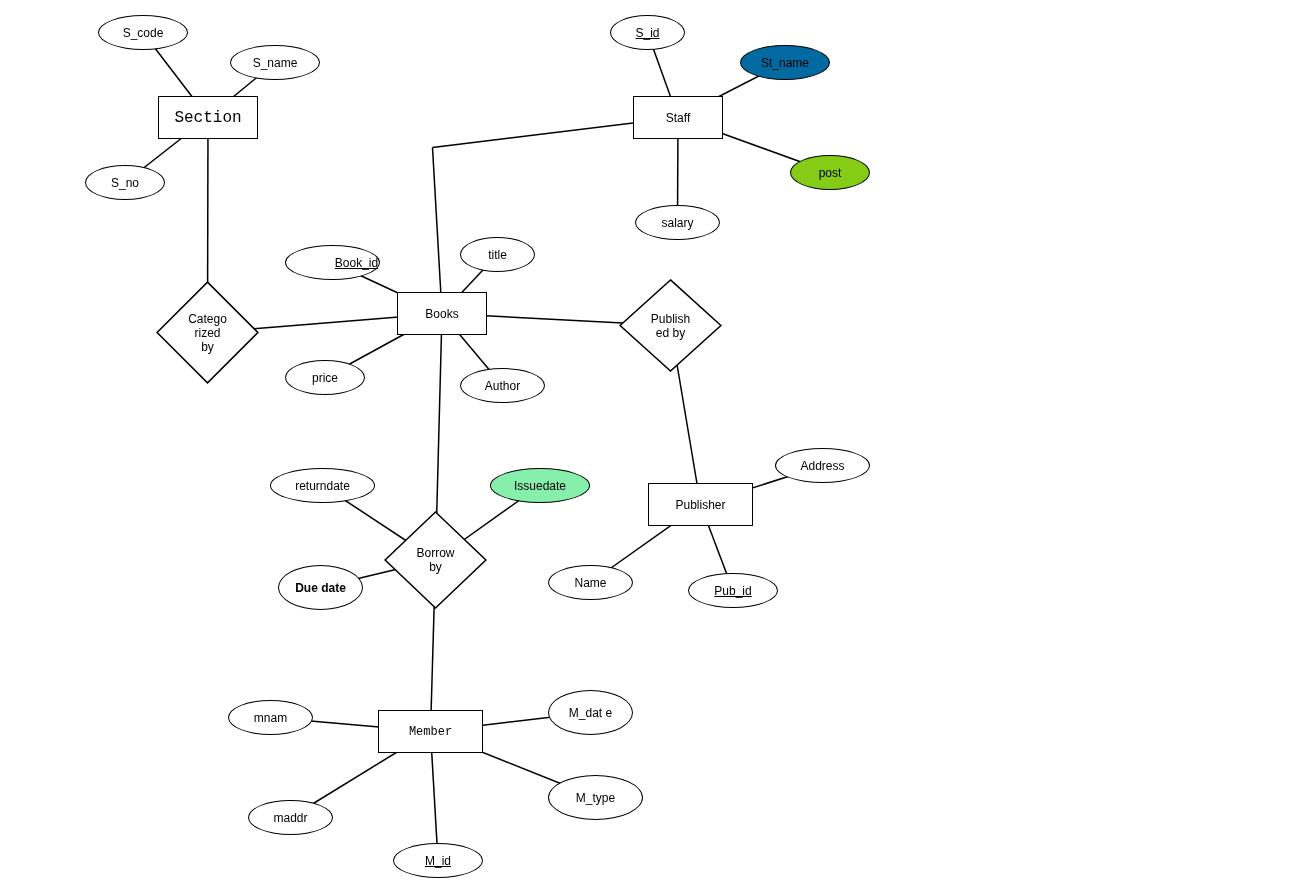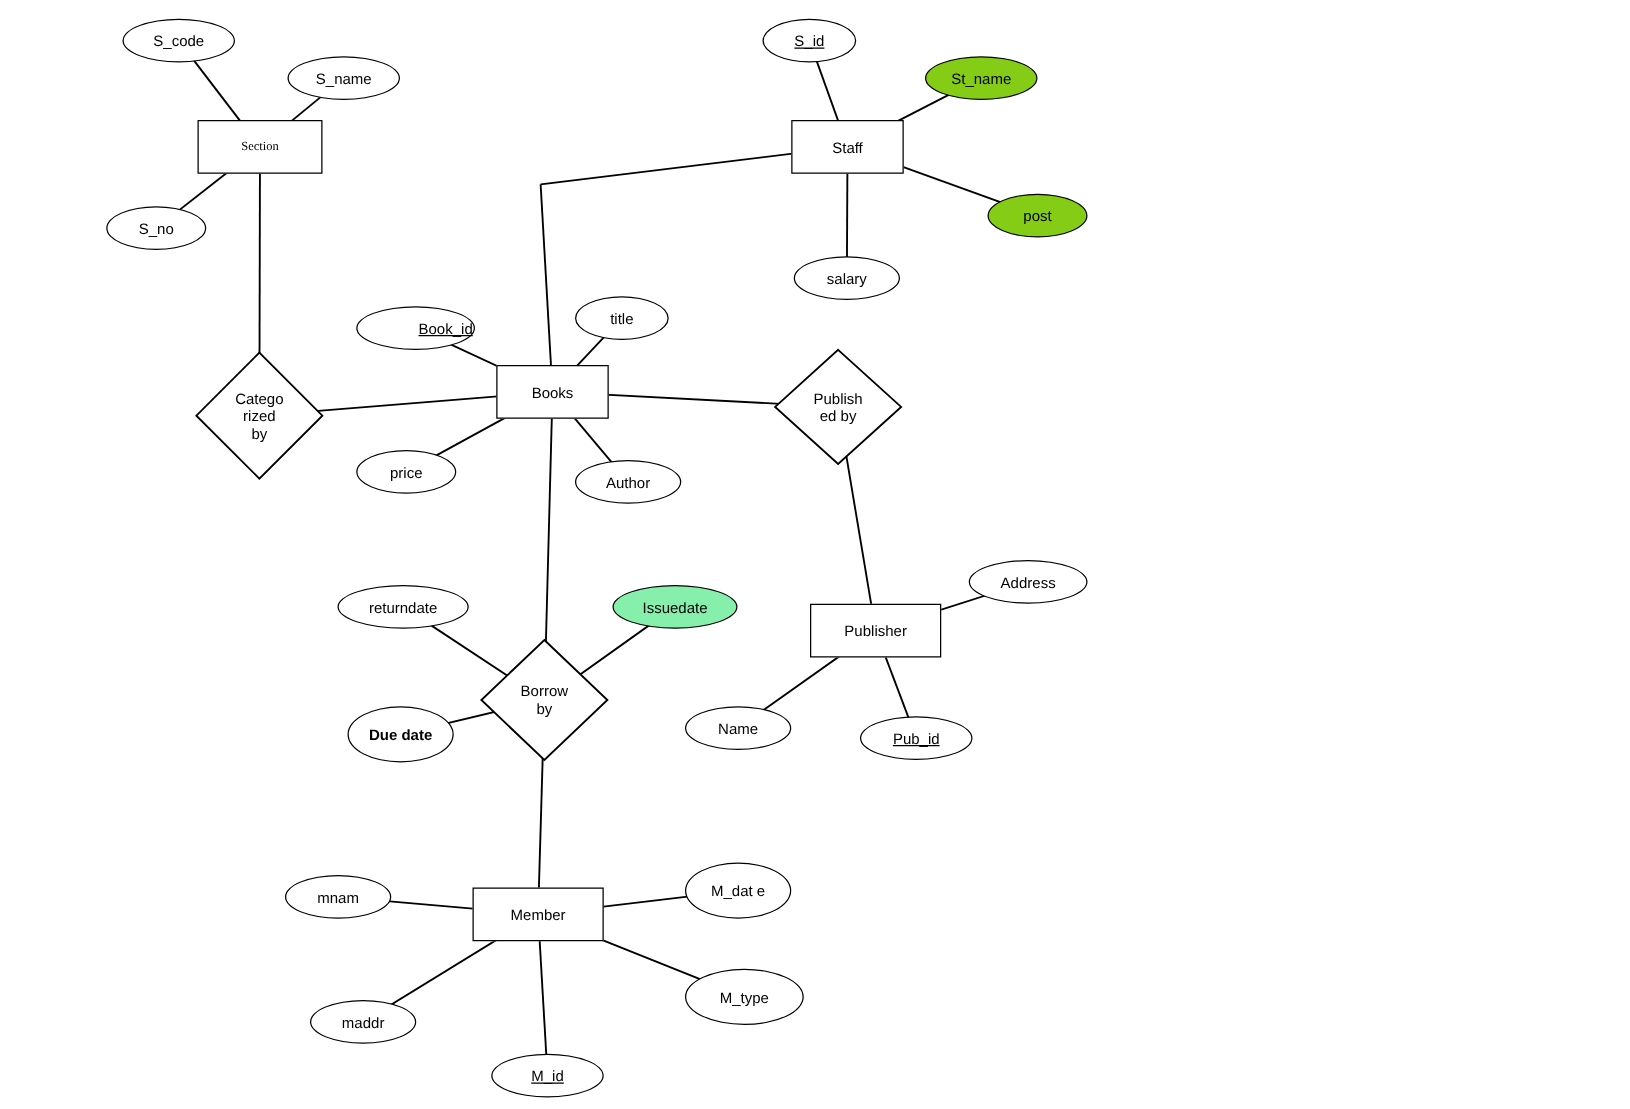--- a/index.html
+++ b/index.html
@@ -47,37 +47,37 @@
       <line x1="435.5" y1="560" x2="322.5" y2="485.5" stroke="#000" stroke-width="1.5"></line>
       <line x1="435.5" y1="560" x2="540" y2="485.5" stroke="#000" stroke-width="1.5"></line>
       <line x1="435.5" y1="560" x2="320.5" y2="587.5" stroke="#000" stroke-width="1.5"></line>
       <line x1="435.5" y1="560" x2="430.5" y2="731.5" stroke="#000" stroke-width="1.5"></line>
       <line x1="430.5" y1="731.5" x2="270.5" y2="717.5" stroke="#000" stroke-width="1.5"></line>
       <line x1="430.5" y1="731.5" x2="590.5" y2="712.5" stroke="#000" stroke-width="1.5"></line>
       <line x1="430.5" y1="731.5" x2="595.5" y2="797.5" stroke="#000" stroke-width="1.5"></line>
       <line x1="430.5" y1="731.5" x2="290.5" y2="817.5" stroke="#000" stroke-width="1.5"></line>
       <line x1="430.5" y1="731.5" x2="438" y2="860.5" stroke="#000" stroke-width="1.5"></line>
     </svg>
-<div style="position: absolute; left: 158px; top: 96px; width: 100px; height: 43px; display: flex; align-items: center; justify-content: center; text-align: center; font-size: 10px; font-family: Liberation Serif, serif; background: rgb(255, 255, 255); border: 1.5px solid rgb(0, 0, 0);">Section</div>
+<div style="position: absolute; left: 158px; top: 96px; width: 100px; height: 43px; display: flex; align-items: center; justify-content: center; text-align: center; font-size: 16px; font-family: Liberation Mono, monospace; background: rgb(255, 255, 255); border: 1.5px solid rgb(0, 0, 0);">Section</div>
     <div style="position: absolute; left: 98px; top: 15px; width: 90px; height: 35px; display: flex; align-items: center; justify-content: center; text-align: center; font-size: 12px; font-family: Arial, sans-serif; background: rgb(255, 255, 255); border: 1.5px solid rgb(0, 0, 0); border-radius: 50%;">S_code</div>
     <div style="position: absolute; left: 230px; top: 45px; width: 90px; height: 35px; display: flex; align-items: center; justify-content: center; text-align: center; font-size: 12px; font-family: Arial, sans-serif; background: rgb(255, 255, 255); border: 1.5px solid rgb(0, 0, 0); border-radius: 50%;">S_name</div>
     <div style="position: absolute; left: 85px; top: 165px; width: 80px; height: 35px; display: flex; align-items: center; justify-content: center; text-align: center; font-size: 12px; font-family: Arial, sans-serif; background: rgb(255, 255, 255); border: 1.5px solid rgb(0, 0, 0); border-radius: 50%;">S_no</div>
     <div style="position: absolute; left: 155px; top: 280px; width: 105px; height: 105px; display: flex; align-items: center; justify-content: center; text-align: center; font-size: 12px; font-family: Arial, sans-serif; background: transparent; border: none;">
       <svg width="105" height="105" style="position: absolute; top: 0px; left: 0px;">
         <polygon points="52.5,2.1000000000000014 102.9,52.5 52.5,102.9 2.1000000000000014,52.5" fill="#fff" stroke="#000" stroke-width="1.5"></polygon>
       </svg>
       <span style="position: relative; z-index: 1; font-size: 12px; text-align: center; white-space: pre-line;">Catego
 rized
 by</span>
     </div>
     <div style="position: absolute; left: 633px; top: 96px; width: 90px; height: 43px; display: flex; align-items: center; justify-content: center; text-align: center; font-size: 12px; font-family: Arial, sans-serif; background: rgb(255, 255, 255); border: 1.5px solid rgb(0, 0, 0);">Staff</div>
     <div style="position: absolute; left: 610px; top: 15px; width: 75px; height: 35px; display: flex; align-items: center; justify-content: center; text-align: center; font-size: 12px; font-family: Arial, sans-serif; background: rgb(255, 255, 255); border: 1.5px solid rgb(0, 0, 0); border-radius: 50%;">
       <span style="text-decoration: underline;">S_id</span>
     </div>
-    <div style="position: absolute; left: 740px; top: 45px; width: 90px; height: 35px; display: flex; align-items: center; justify-content: center; text-align: center; font-size: 12px; font-family: Arial, sans-serif; background: #84cc16; border: 1.5px solid rgb(0, 0, 0); border-radius: 50%;">St_name</div>
+    <div style="position: absolute; left: 740px; top: 45px; width: 90px; height: 35px; display: flex; align-items: center; justify-content: center; text-align: center; font-size: 12px; font-family: Arial, sans-serif; background: #0369a1; border: 1.5px solid rgb(0, 0, 0); border-radius: 50%;">St_name</div>
     <div style="position: absolute; left: 790px; top: 155px; width: 80px; height: 35px; display: flex; align-items: center; justify-content: center; text-align: center; font-size: 12px; font-family: Arial, sans-serif; background: #84cc16; border: 1.5px solid rgb(0, 0, 0); border-radius: 50%;">post</div>
     <div style="position: absolute; left: 635px; top: 205px; width: 85px; height: 35px; display: flex; align-items: center; justify-content: center; text-align: center; font-size: 12px; font-family: Arial, sans-serif; background: rgb(255, 255, 255); border: 1.5px solid rgb(0, 0, 0); border-radius: 50%;">salary</div>
     <div style="position: absolute; left: 397px; top: 292px; width: 90px; height: 43px; display: flex; align-items: center; justify-content: center; text-align: center; font-size: 12px; font-family: Arial, sans-serif; background: rgb(255, 255, 255); border: 1.5px solid rgb(0, 0, 0);">Books</div>
     <div style="position: absolute; left: 285px; top: 245px; width: 95px; height: 35px; display: flex; align-items: center; justify-content: center; text-align: center; font-size: 12px; font-family: Arial, sans-serif; background: rgb(255, 255, 255); border: 1.5px solid rgb(0, 0, 0); border-radius: 50%;">
       <span style="text-decoration: underline; padding-left: 48px;">Book_id</span>
     </div>
     <div style="position: absolute; left: 460px; top: 237px; width: 75px; height: 35px; display: flex; align-items: center; justify-content: center; text-align: center; font-size: 12px; font-family: Arial, sans-serif; background: rgb(255, 255, 255); border: 1.5px solid rgb(0, 0, 0); border-radius: 50%;">title</div>
     <div style="position: absolute; left: 285px; top: 360px; width: 80px; height: 35px; display: flex; align-items: center; justify-content: center; text-align: center; font-size: 12px; font-family: Arial, sans-serif; background: rgb(255, 255, 255); border: 1.5px solid rgb(0, 0, 0); border-radius: 50%;">price</div>
     <div style="position: absolute; left: 460px; top: 368px; width: 85px; height: 35px; display: flex; align-items: center; justify-content: center; text-align: center; font-size: 12px; font-family: Arial, sans-serif; background: rgb(255, 255, 255); border: 1.5px solid rgb(0, 0, 0); border-radius: 50%;">Author</div>
     <div style="position: absolute; left: 618px; top: 278px; width: 105px; height: 95px; display: flex; align-items: center; justify-content: center; text-align: center; font-size: 12px; font-family: Arial, sans-serif; background: transparent; border: none;">
@@ -97,21 +97,21 @@
       <svg width="105" height="100" style="position: absolute; top: 0px; left: 0px;">
         <polygon points="52.5,2 102.9,50 52.5,98 2.1000000000000014,50" fill="#fff" stroke="#000" stroke-width="1.5"></polygon>
       </svg>
       <span style="position: relative; z-index: 1; font-size: 12px; text-align: center; white-space: pre-line;">Borrow
 by</span>
     </div>
     <div style="position: absolute; left: 270px; top: 468px; width: 105px; height: 35px; display: flex; align-items: center; justify-content: center; text-align: center; font-size: 12px; font-family: Arial, sans-serif; background: rgb(255, 255, 255); border: 1.5px solid rgb(0, 0, 0); border-radius: 50%;">returndate</div>
     <div style="position: absolute; left: 490px; top: 468px; width: 100px; height: 35px; display: flex; align-items: center; justify-content: center; text-align: center; font-size: 12px; font-family: Arial, sans-serif; background: #86efac; border: 1.5px solid rgb(0, 0, 0); border-radius: 50%;">Issuedate</div>
     <div style="position: absolute; left: 278px; top: 565px; width: 85px; height: 45px; display: flex; align-items: center; justify-content: center; text-align: center; font-size: 12px; font-family: Arial, sans-serif; background: rgb(255, 255, 255); border: 1.5px solid rgb(0, 0, 0); border-radius: 50%; font-weight: bold;">Due
 date</div>
-    <div style="position: absolute; left: 378px; top: 710px; width: 105px; height: 43px; display: flex; align-items: center; justify-content: center; text-align: center; font-size: 12px; font-family: Liberation Sans, sans-serif; background: rgb(255, 255, 255); border: 1.5px solid rgb(0, 0, 0);">Member</div>
+    <div style="position: absolute; left: 378px; top: 710px; width: 105px; height: 43px; display: flex; align-items: center; justify-content: center; text-align: center; font-size: 12px; font-family: Liberation Mono, monospace; background: rgb(255, 255, 255); border: 1.5px solid rgb(0, 0, 0);">Member</div>
     <div style="position: absolute; left: 228px; top: 700px; width: 85px; height: 35px; display: flex; align-items: center; justify-content: center; text-align: center; font-size: 12px; font-family: Arial, sans-serif; background: rgb(255, 255, 255); border: 1.5px solid rgb(0, 0, 0); border-radius: 50%;">mnam</div>
     <div style="position: absolute; left: 548px; top: 690px; width: 85px; height: 45px; display: flex; align-items: center; justify-content: center; text-align: center; font-size: 12px; font-family: Arial, sans-serif; background: rgb(255, 255, 255); border: 1.5px solid rgb(0, 0, 0); border-radius: 50%;">M_dat
 e</div>
     <div style="position: absolute; left: 548px; top: 775px; width: 95px; height: 45px; display: flex; align-items: center; justify-content: center; text-align: center; font-size: 12px; font-family: Arial, sans-serif; background: rgb(255, 255, 255); border: 1.5px solid rgb(0, 0, 0); border-radius: 50%;">M_type</div>
     <div style="position: absolute; left: 248px; top: 800px; width: 85px; height: 35px; display: flex; align-items: center; justify-content: center; text-align: center; font-size: 12px; font-family: Liberation Sans, sans-serif; background: rgb(255, 255, 255); border: 1.5px solid rgb(0, 0, 0); border-radius: 50%;">maddr</div>
     <div style="position: absolute; left: 393px; top: 843px; width: 90px; height: 35px; display: flex; align-items: center; justify-content: center; text-align: center; font-size: 12px; font-family: Arial, sans-serif; background: rgb(255, 255, 255); border: 1.5px solid rgb(0, 0, 0); border-radius: 50%;">
       <span style="text-decoration: underline;">M_id</span>
     </div>
   </div>
 

